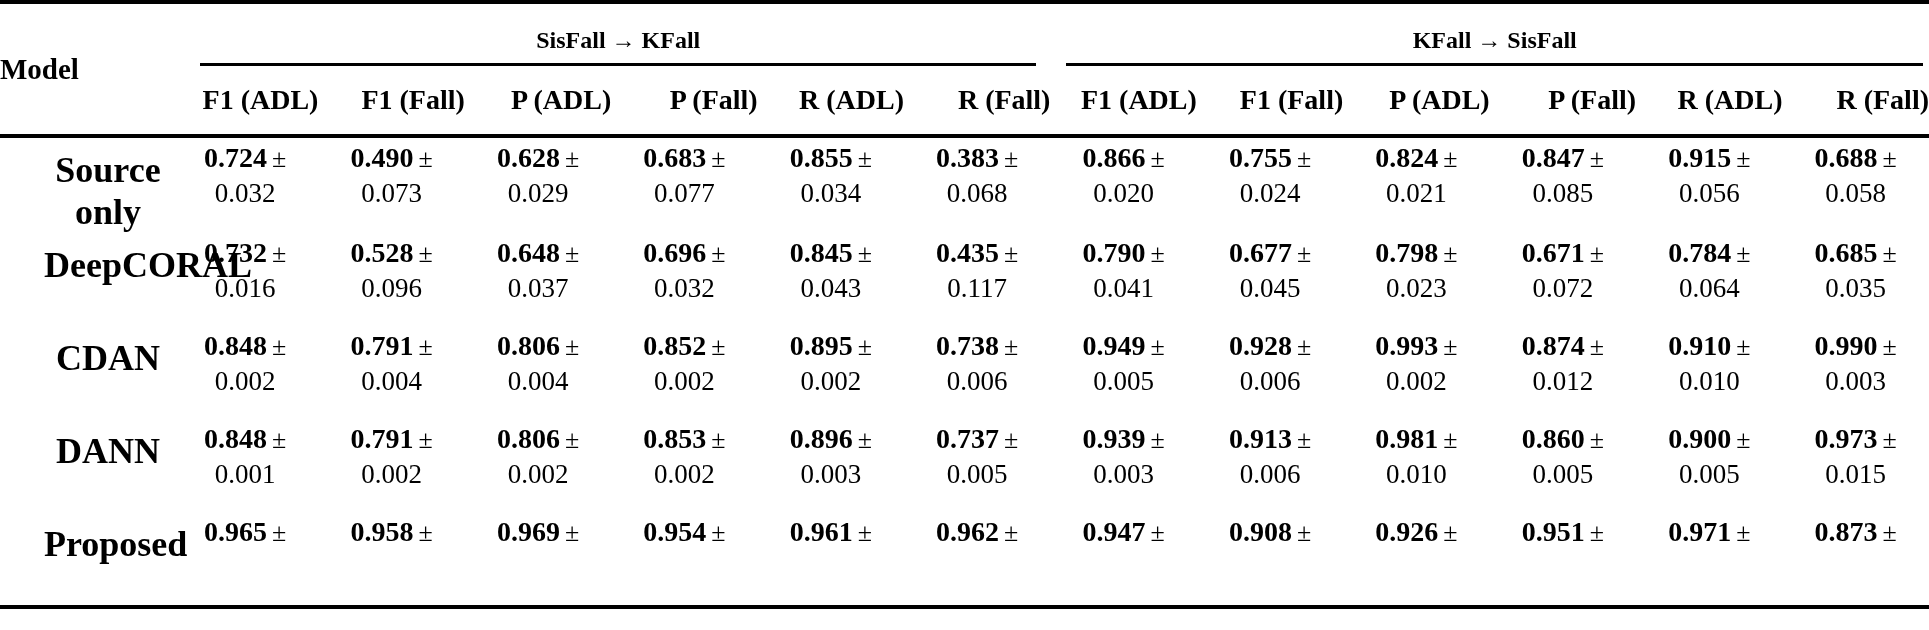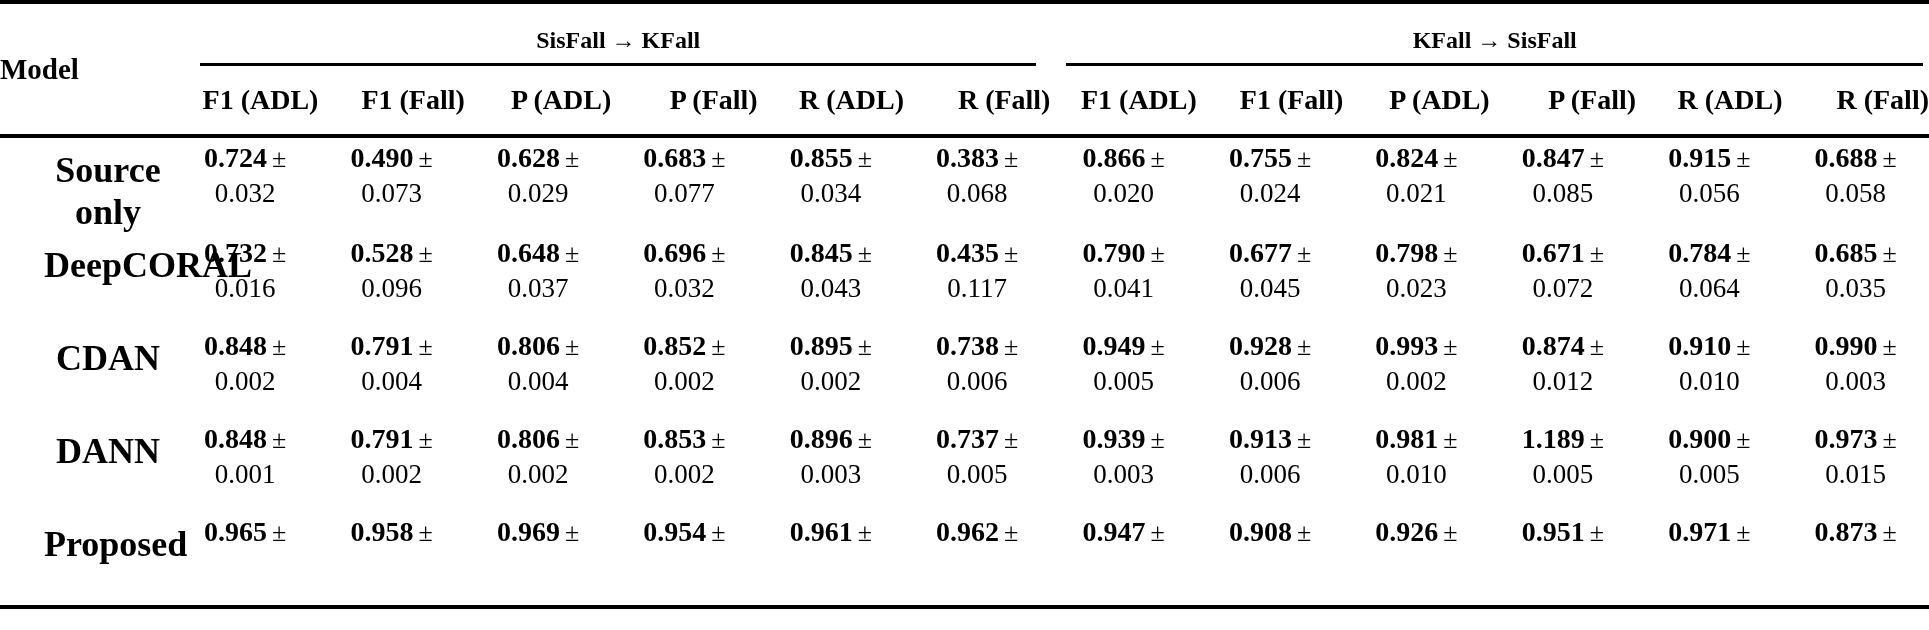--- a/index.html
+++ b/index.html
@@ -332,21 +332,21 @@
           </td>
           <td>
             <div class="mean"><span>0.913</span><span class="pm">±</span></div>
             <div class="std">0.006</div>
           </td>
           <td>
             <div class="mean"><span>0.981</span><span class="pm">±</span></div>
             <div class="std">0.010</div>
           </td>
           <td>
-            <div class="mean"><span>1.189</span><span class="pm">±</span></div>
+            <div class="mean"><span>0.860</span><span class="pm">±</span></div>
             <div class="std">0.005</div>
           </td>
           <td>
             <div class="mean"><span>0.900</span><span class="pm">±</span></div>
             <div class="std">0.005</div>
           </td>
           <td>
             <div class="mean"><span>0.973</span><span class="pm">±</span></div>
             <div class="std">0.015</div>
           </td>

